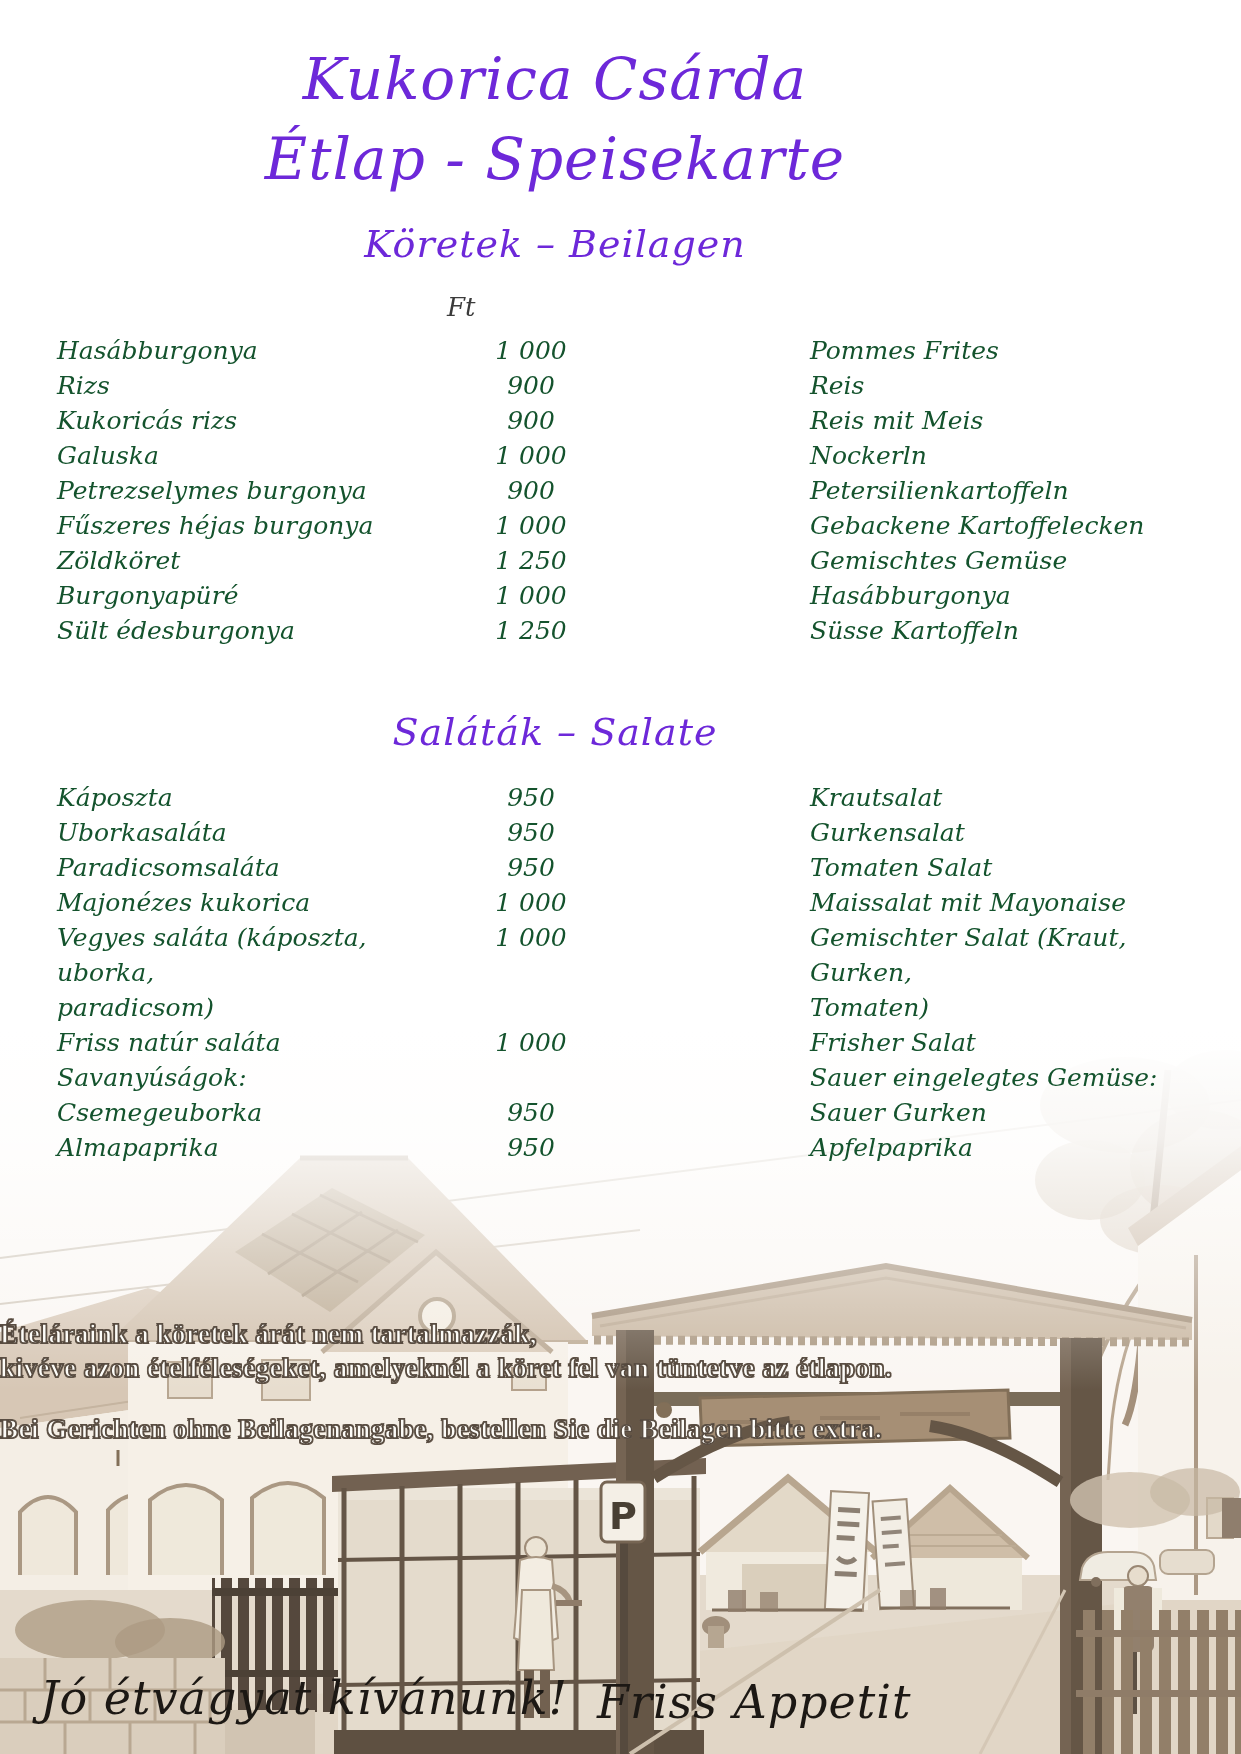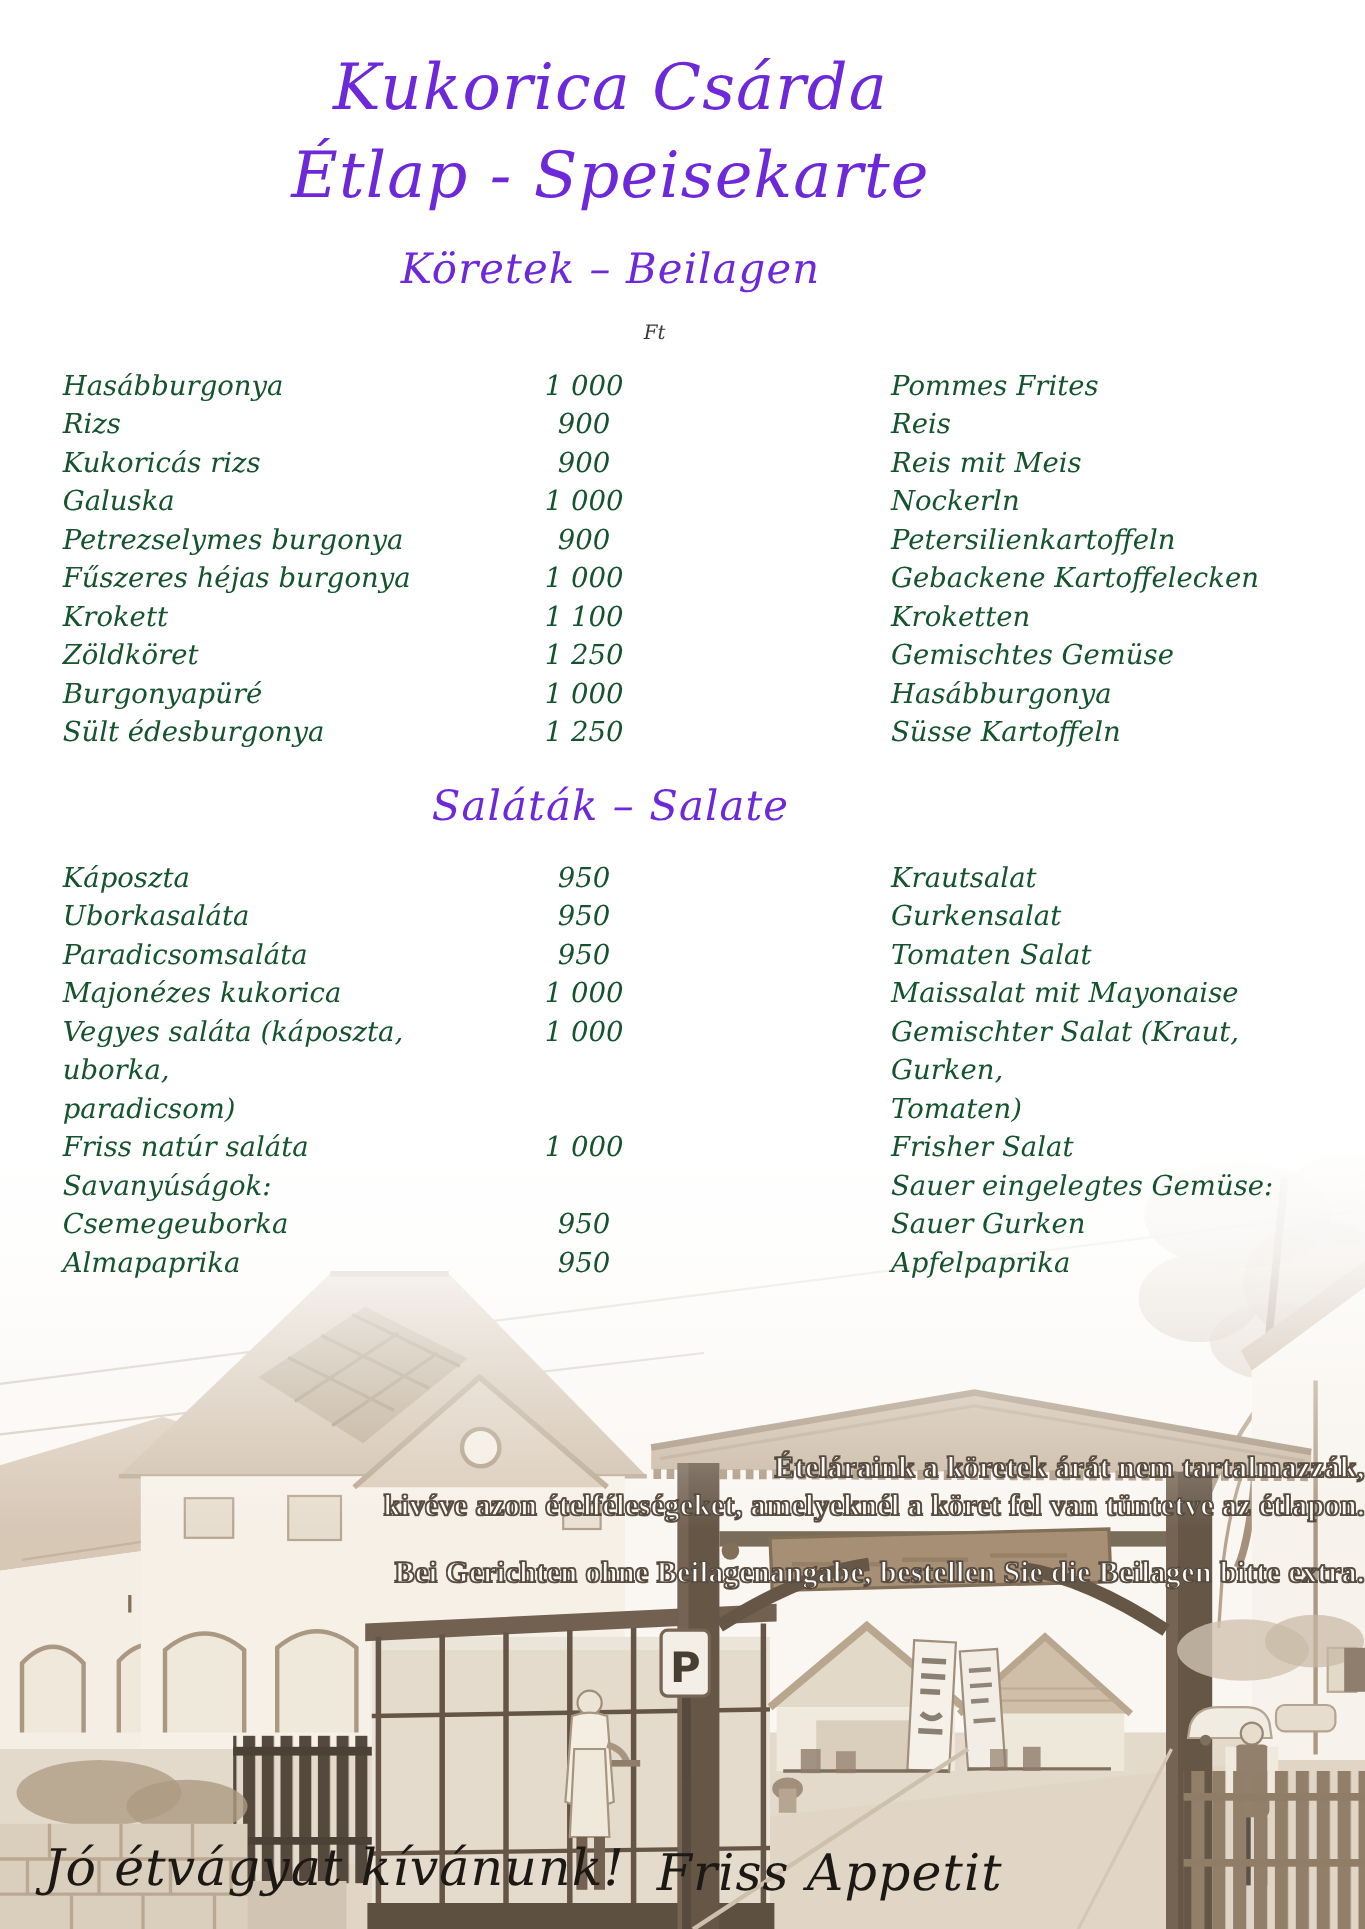--- a/index.html
+++ b/index.html
@@ -3,28 +3,28 @@
 <meta charset="utf-8">
 <style>
   html,body{margin:0;padding:0;background:#ffffff;}
   .page{position:relative;width:1241px;height:1754px;background:#ffffff;overflow:hidden;
         font-family:"DejaVu Serif","Liberation Serif",serif;}
   
   .script{font-style:italic;color:#6d28d9;letter-spacing:1px;text-align:center;}
   .title-line{position:absolute;left:0;width:1110px;font-size:58px;line-height:82px;}
   .section-heading{position:absolute;left:0;width:1110px;font-size:38px;line-height:56px;}
   .cell{font-style:italic;font-size:25px;line-height:35px;color:#14532d;white-space:pre-line;}
-  .currency-header{position:absolute;left:447px;width:158px;top:292px;text-align:right;
-                   font-style:italic;font-size:18px;color:#3b3b3b;}
+  .currency-header{position:absolute;left:447px;width:158px;top:292px;
+                   font-style:italic;font-size:26px;color:#3b3b3b;}
   .menu-rows{position:absolute;left:57px;width:1153px;}
   .menu-row{display:grid;grid-template-columns:390px 168px 1fr;align-items:start;}
   .cell.price{text-align:center;}
   .cell.de{padding-left:195px;}
   
-  .note{position:absolute;left:0;width:1241px;text-align:right;z-index:3;
+  .note{position:absolute;left:0;width:1241px;text-align:left;z-index:3;
         font-family:"Liberation Serif","DejaVu Serif",serif;font-weight:bold;
         font-size:27px;line-height:36px;letter-spacing:.5px;color:#fdfcf8;
         -webkit-text-stroke:1.3px #55493e;
         text-shadow:-1px -1px 0 #6a5d50,1px -1px 0 #6a5d50,-1px 1px 0 #6a5d50,1px 1px 0 #6a5d50;}
   
   .footer-text{position:absolute;z-index:3;font-style:italic;font-size:46px;line-height:64px;
                color:#1c1814;letter-spacing:1px;}
   
   .photo{position:absolute;left:0;top:1030px;width:1241px;height:724px;z-index:0;}
   .photo svg{display:block;opacity:.95;}
@@ -269,25 +269,20 @@
       <span class="cell price">900</span>
       <span class="cell de">Petersilienkartoffeln</span>
     </div>
 
     <div class="menu-row">
       <span class="cell hu">Fűszeres héjas burgonya</span>
       <span class="cell price">1 000</span>
       <span class="cell de">Gebackene Kartoffelecken</span>
     </div>
 
-    <div class="menu-row">
-      <span class="cell hu">Krokett</span>
-      <span class="cell price">1 100</span>
-      <span class="cell de">Kroketten</span>
-    </div>
 
     <div class="menu-row">
       <span class="cell hu">Zöldköret</span>
       <span class="cell price">1 250</span>
       <span class="cell de">Gemischtes Gemüse</span>
     </div>
 
     <div class="menu-row">
       <span class="cell hu">Burgonyapüré</span>
       <span class="cell price">1 000</span>

